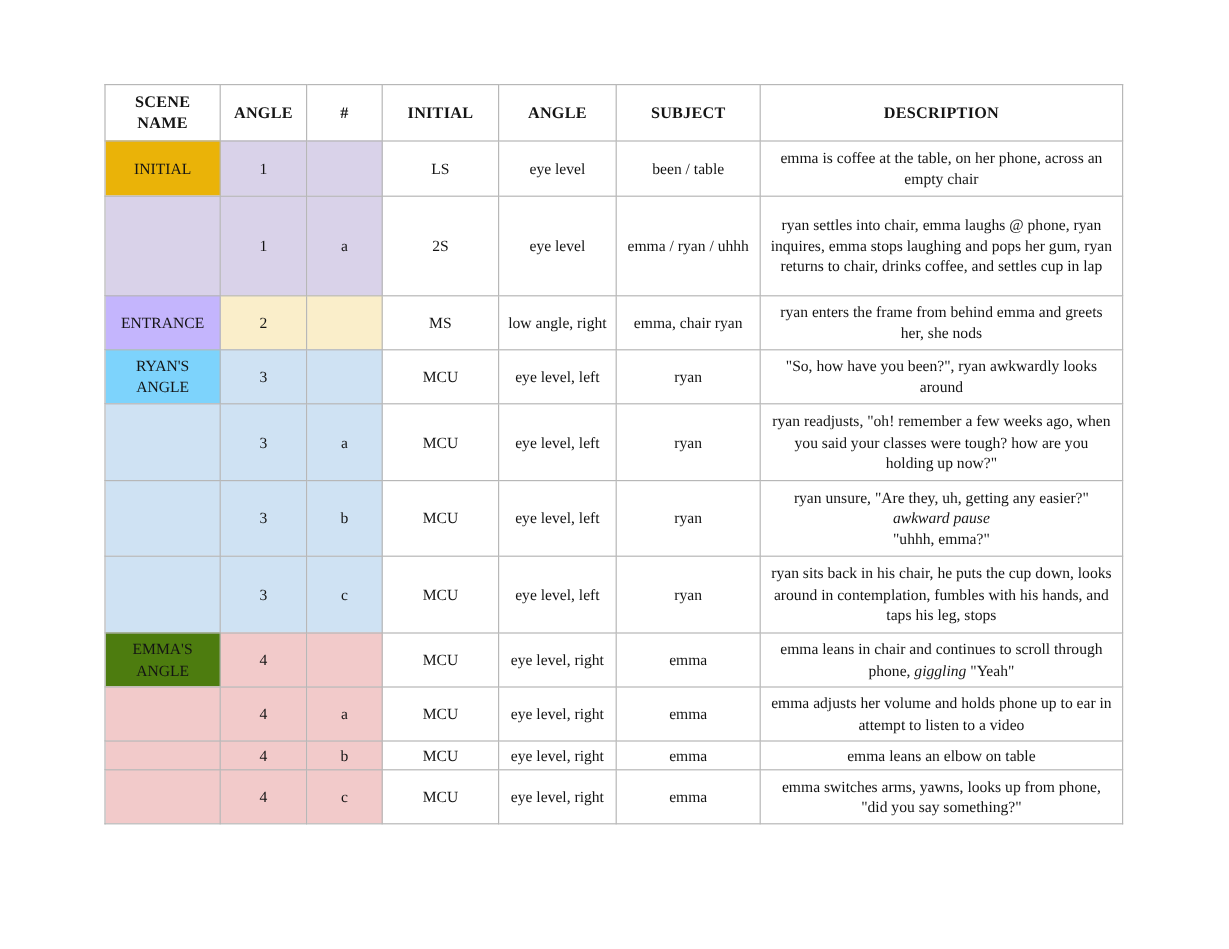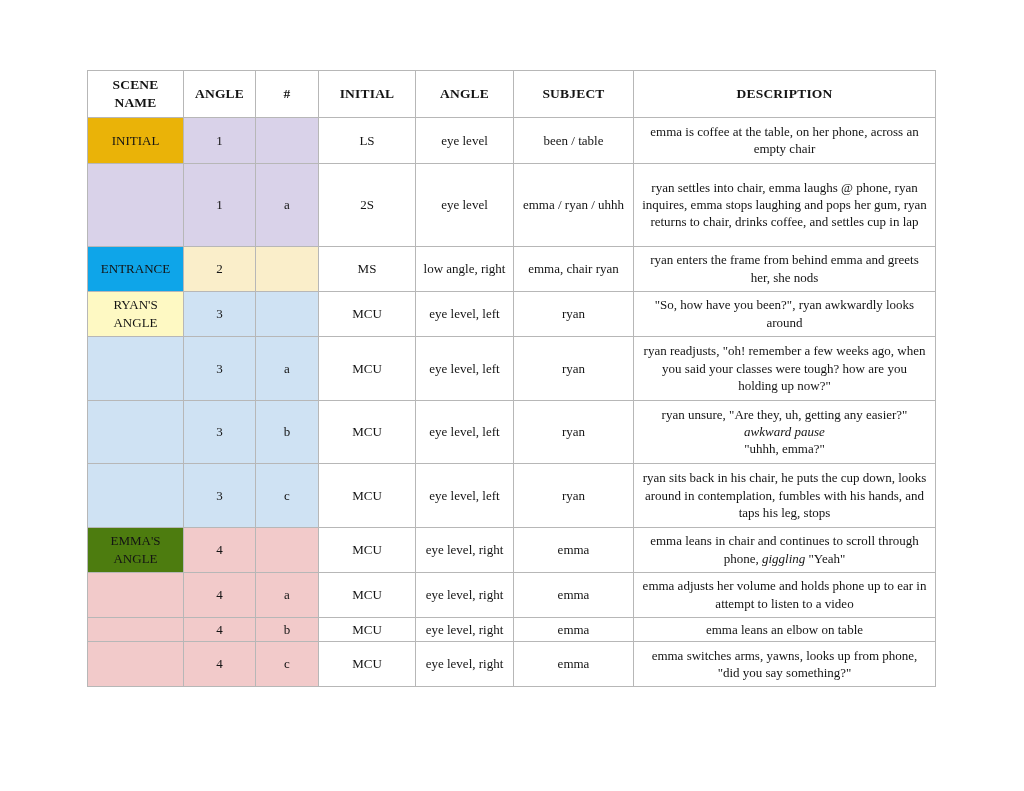--- a/index.html
+++ b/index.html
@@ -106,30 +106,30 @@
         <tr>
           <td style="background: rgb(217, 210, 233);"></td>
           <td style="background: rgb(217, 210, 233);">1</td>
           <td style="background: rgb(217, 210, 233);">a</td>
           <td>2S</td>
           <td>eye level</td>
           <td>emma / ryan / uhhh</td>
           <td class="desc-cell"><span>ryan settles into chair, emma laughs @ phone, ryan inquires, emma stops laughing and pops her gum, ryan returns to chair, drinks coffee, and settles cup in lap</span></td>
         </tr>
         <tr>
-          <td style="background: #0ea5e9;">ENTRANCE</td>
+          <td style="background: #c4b5fd;">ENTRANCE</td>
           <td style="background: rgb(250, 238, 202);">2</td>
           <td style="background: rgb(250, 238, 202);"></td>
           <td>MS</td>
           <td>low angle, right</td>
           <td>emma, chair ryan</td>
           <td class="desc-cell"><span>ryan enters the frame from behind emma and greets her, she nods</span></td>
         </tr>
         <tr>
-          <td style="background: #fef9c3;">RYAN'S ANGLE</td>
+          <td style="background: #7dd3fc;">RYAN'S ANGLE</td>
           <td style="background: rgb(207, 226, 243);">3</td>
           <td style="background: rgb(207, 226, 243);"></td>
           <td>MCU</td>
           <td>eye level, left</td>
           <td>ryan</td>
           <td class="desc-cell"><span>"So, how have you been?", ryan awkwardly looks around</span></td>
         </tr>
         <tr>
           <td style="background: rgb(207, 226, 243);"></td>
           <td style="background: rgb(207, 226, 243);">3</td>

